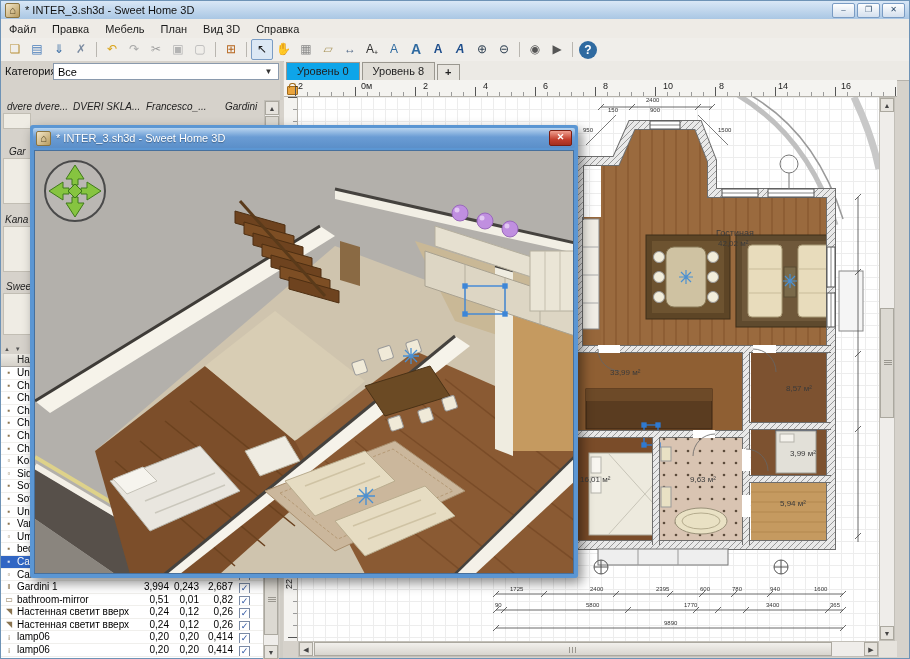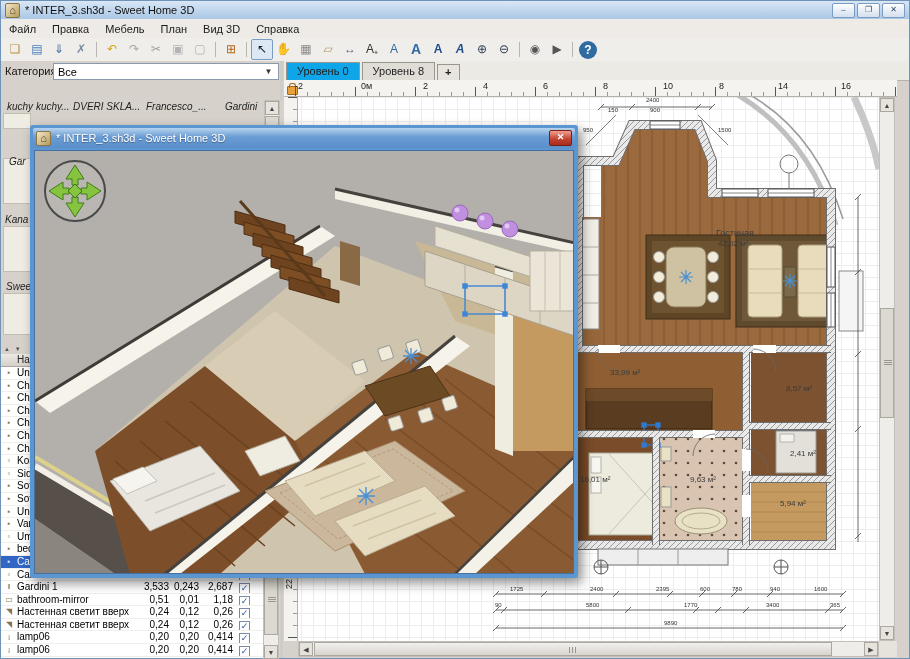--- a/index.html
+++ b/index.html
@@ -181,32 +181,32 @@
     <span id="cat-label" class="prow-label">Категория</span>
     <div id="cat-combo">
       <span class="cval">Все</span>
       <span class="combo-arrow">▼</span>
     </div>
   </div>
 
   <div id="catalog">
     <div>
 
-    <span class="cat-label" style="left: 6px; top: 1px;">kuchy kuchy...</span>
+    <span class="cat-label" style="left: 6px; top: 1px;">dvere dvere...</span>
         <span class="cat-label" style="left: 72px; top: 1px;">DVERI SKLA...</span>
         <span class="cat-label" style="left: 145px; top: 1px;">Francesco_...</span>
         <span class="cat-label" style="left: 224px; top: 1px;">Gardini</span>
       </div>
     <span class="thumb" style="left:2px;top:13px;width:26px;height:14px;"></span>
     <span class="thumb" style="left:2px;top:58px;width:26px;height:44px;"></span>
     <span class="thumb" style="left:2px;top:126px;width:26px;height:44px;"></span>
     <span class="thumb" style="left:2px;top:193px;width:26px;height:40px;"></span>
     <div>
 
-    <span class="cat-label" style="left: 8px; top: 56px;">Gar</span>
+    <span class="cat-label" style="left: 8px; top: 46px;">Gar</span>
         <span class="cat-label" style="left: 4px; top: 114px;">Kana</span>
         <span class="cat-label" style="left: 5px; top: 181px;">Sweet</span>
       </div>
 
     <div class="vscroll" style="left:263px;top:0;height:246px;">
       <span class="sbtn" style="top:0;">▲</span>
       <span class="sthumb" style="top:15px;height:60px;"></span>
     </div>
   </div>
 
@@ -353,31 +353,31 @@
           <span class="fi">▫</span>
           <span class="fn">Car</span>
           <span class="fv v1"></span>
           <span class="fv v2"></span>
           <span class="fv v3"></span>
           <span class="fc"><span class="chk"></span></span>
         </div>
         <div class="frow">
           <span class="fi">‖</span>
           <span class="fn">Gardini 1</span>
-          <span class="fv v1">3,533</span>
+          <span class="fv v1">3,994</span>
           <span class="fv v2">0,243</span>
           <span class="fv v3">2,687</span>
           <span class="fc"><span class="chk">✓</span></span>
         </div>
         <div class="frow">
           <span class="fi">▭</span>
           <span class="fn">bathroom-mirror</span>
           <span class="fv v1">0,51</span>
           <span class="fv v2">0,01</span>
-          <span class="fv v3">1,18</span>
+          <span class="fv v3">0,82</span>
           <span class="fc"><span class="chk">✓</span></span>
         </div>
         <div class="frow">
           <span class="fi">◥</span>
           <span class="fn">Настенная светит вверх</span>
           <span class="fv v1">0,24</span>
           <span class="fv v2">0,12</span>
           <span class="fv v3">0,26</span>
           <span class="fc"><span class="chk">✓</span></span>
         </div>
@@ -587,21 +587,21 @@
         <path d="M560,100 V445"></path>
         <path d="M557,103 l6,-6 M557,178 l6,-6 M557,260 l6,-6 M557,335 l6,-6 M557,442 l6,-6"></path>
       </g>
     </svg>
     <div>
 
     <span class="plan-label" style="left: 418px; top: 131px;">Гостиная</span>
         <span class="plan-label room" style="left: 420px; top: 142px;">42,02 м²</span>
         <span class="plan-label room" style="left: 312px; top: 271px;">33,99 м²</span>
         <span class="plan-label room" style="left: 488px; top: 287px;">8,57 м²</span>
-        <span class="plan-label room" style="left: 492px; top: 352px;">2,41 м²</span>
+        <span class="plan-label room" style="left: 492px; top: 352px;">3,99 м²</span>
         <span class="plan-label room" style="left: 392px; top: 378px;">9,63 м²</span>
         <span class="plan-label room" style="left: 282px; top: 378px;">16,01 м²</span>
         <span class="plan-label room" style="left: 482px; top: 402px;">5,94 м²</span>
       </div>
     <div>
 
     <span class="dim-label" style="left: 348px; top: 0px;">2400</span>
         <span class="dim-label" style="left: 310px; top: 10px;">150</span>
         <span class="dim-label" style="left: 352px; top: 10px;">900</span>
         <span class="dim-label" style="left: 285px; top: 30px;">950</span>

